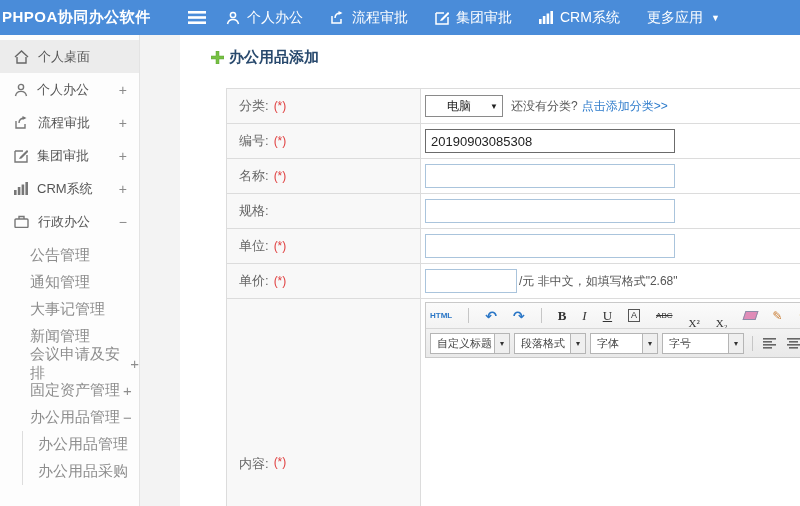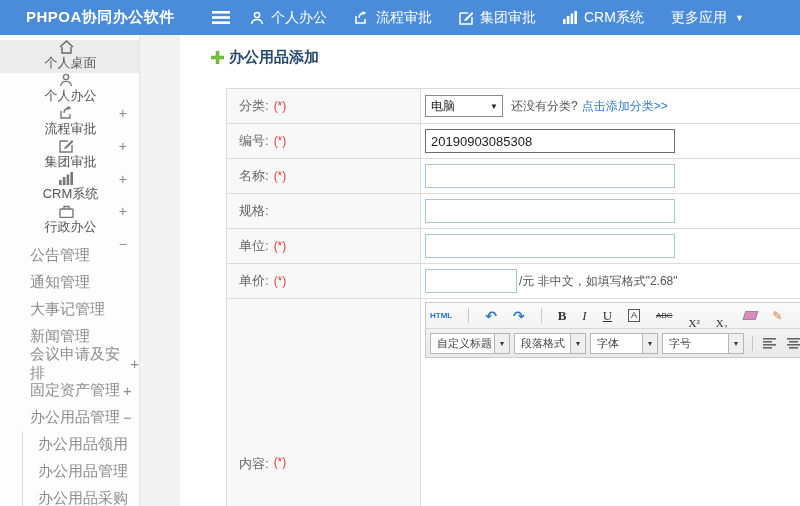--- a/index.html
+++ b/index.html
@@ -2,34 +2,34 @@
 <html><head>
 <meta charset="utf-8">
 <style>
   html,body{margin:0;padding:0;background:#fff;}
   .app{position:relative;width:800px;height:506px;overflow:hidden;
        font-family:"Liberation Sans","DejaVu Sans",sans-serif;background:#fff;}
 
   
   .header{position:absolute;left:0;top:0;width:800px;height:35px;background:#4a8cd9;
           display:flex;align-items:center;}
-  .logo{margin-left:26px;width:168px;font-size:15px;font-weight:bold;color:#fff;letter-spacing:.5px;}
+  .logo{margin-left:2px;width:168px;font-size:15px;font-weight:bold;color:#fff;letter-spacing:.5px;}
   .hamburger{margin-left:18px;margin-right:20px;display:flex;align-items:center;cursor:pointer;}
   .nav{display:flex;align-items:center;}
   .nav-item{display:flex;align-items:center;color:#fff;font-size:14px;margin-right:27px;cursor:pointer;white-space:nowrap;}
   .nav-item .nicon{display:flex;align-items:center;margin-right:7px;}
   .caret{font-size:9px;color:#fff;margin-left:8px;}
 
   
   .sidebar{position:absolute;left:0;top:35px;width:139px;bottom:0;background:#fdfdfd;
            border-right:1px solid #e3e3e3;}
   .gutter{position:absolute;left:140px;top:35px;width:40px;bottom:0;background:#f3f3f3;}
   .side-list{padding-top:5px;}
   .side-item{height:33px;display:flex;align-items:center;padding:0 12px 0 14px;
-             font-size:13px;color:#555;cursor:pointer;flex-direction:column;}
+             font-size:13px;color:#555;cursor:pointer;}
   .side-item.active{background:#ececec;}
   .side-item .sicon{display:flex;align-items:center;margin-right:9px;}
   .expand{margin-left:auto;color:#8a8a8a;font-size:14px;font-weight:400;}
   .sub-list{padding-top:4px;}
   .sub-item{height:27px;display:flex;align-items:center;padding-left:30px;
             font-size:15px;color:#8d8d8d;cursor:pointer;}
   .sub-item .sign{margin-left:3px;color:#8d8d8d;}
   .nest{margin-left:22px;border-left:1px solid #ddd;}
   .nest .sub-item{padding-left:15px;}
 
@@ -51,21 +51,21 @@
   .frow.tall .vcell{align-items:flex-start;padding-top:3px;display:block;}
 
   .txt{height:24px;width:250px;border:1px solid #aac4dc;background:#fff;font-size:13px;
        color:#222;padding:0 5px;box-sizing:border-box;outline:none;
        font-family:"Liberation Sans","DejaVu Sans",sans-serif;}
   .txt.dark{border-color:#6b6b6b;}
   .txt.small{width:92px;}
   .hint{font-size:12px;color:#555;margin-left:2px;white-space:nowrap;}
 
   .selectbox{height:22px;width:78px;border:1px solid #8a8a8a;background:#fff;display:flex;
-             align-items:center;font-size:12px;color:#222;padding-left:5px;cursor:pointer;box-sizing:border-box;}
+             align-items:center;font-size:12px;color:#222;padding-left:21px;cursor:pointer;box-sizing:border-box;}
   .selectbox .sb-caret{margin-left:auto;margin-right:4px;font-size:8px;color:#222;}
   .cat-extra{font-size:12px;color:#555;margin-left:8px;white-space:nowrap;}
   .cat-link{font-size:12px;color:#2d7bcb;margin-left:4px;cursor:pointer;white-space:nowrap;}
 
   
   .editor{width:378px;}
   .toolbar{border:1px solid #c9c9c9;background:linear-gradient(#fbfbfb,#e9e9e9);}
   .trow{display:flex;align-items:center;padding:0 4px;height:25px;gap:16px;overflow:hidden;}
   .trow.r2{height:28px;border-top:1px solid #d7d7d7;gap:4px;}
   .sep{width:1px;height:15px;background:#c6c6c6;flex:none;}
@@ -248,23 +248,20 @@
         </div>
         <div class="sub-item">
           <span>固定资产管理 </span>
           <span class="sign">+</span>
         </div>
         <div class="sub-item">
           <span>办公用品管理 </span>
           <span class="sign">−</span>
         </div>
         <div class="nest">
-          <div class="sub-item">
-            <span>办公用品领用</span>
-          </div>
           <div class="sub-item">
             <span>办公用品管理</span>
           </div>
           <div class="sub-item">
             <span>办公用品采购</span>
           </div>
         </div>
       </div>
     </div>
   </div>

